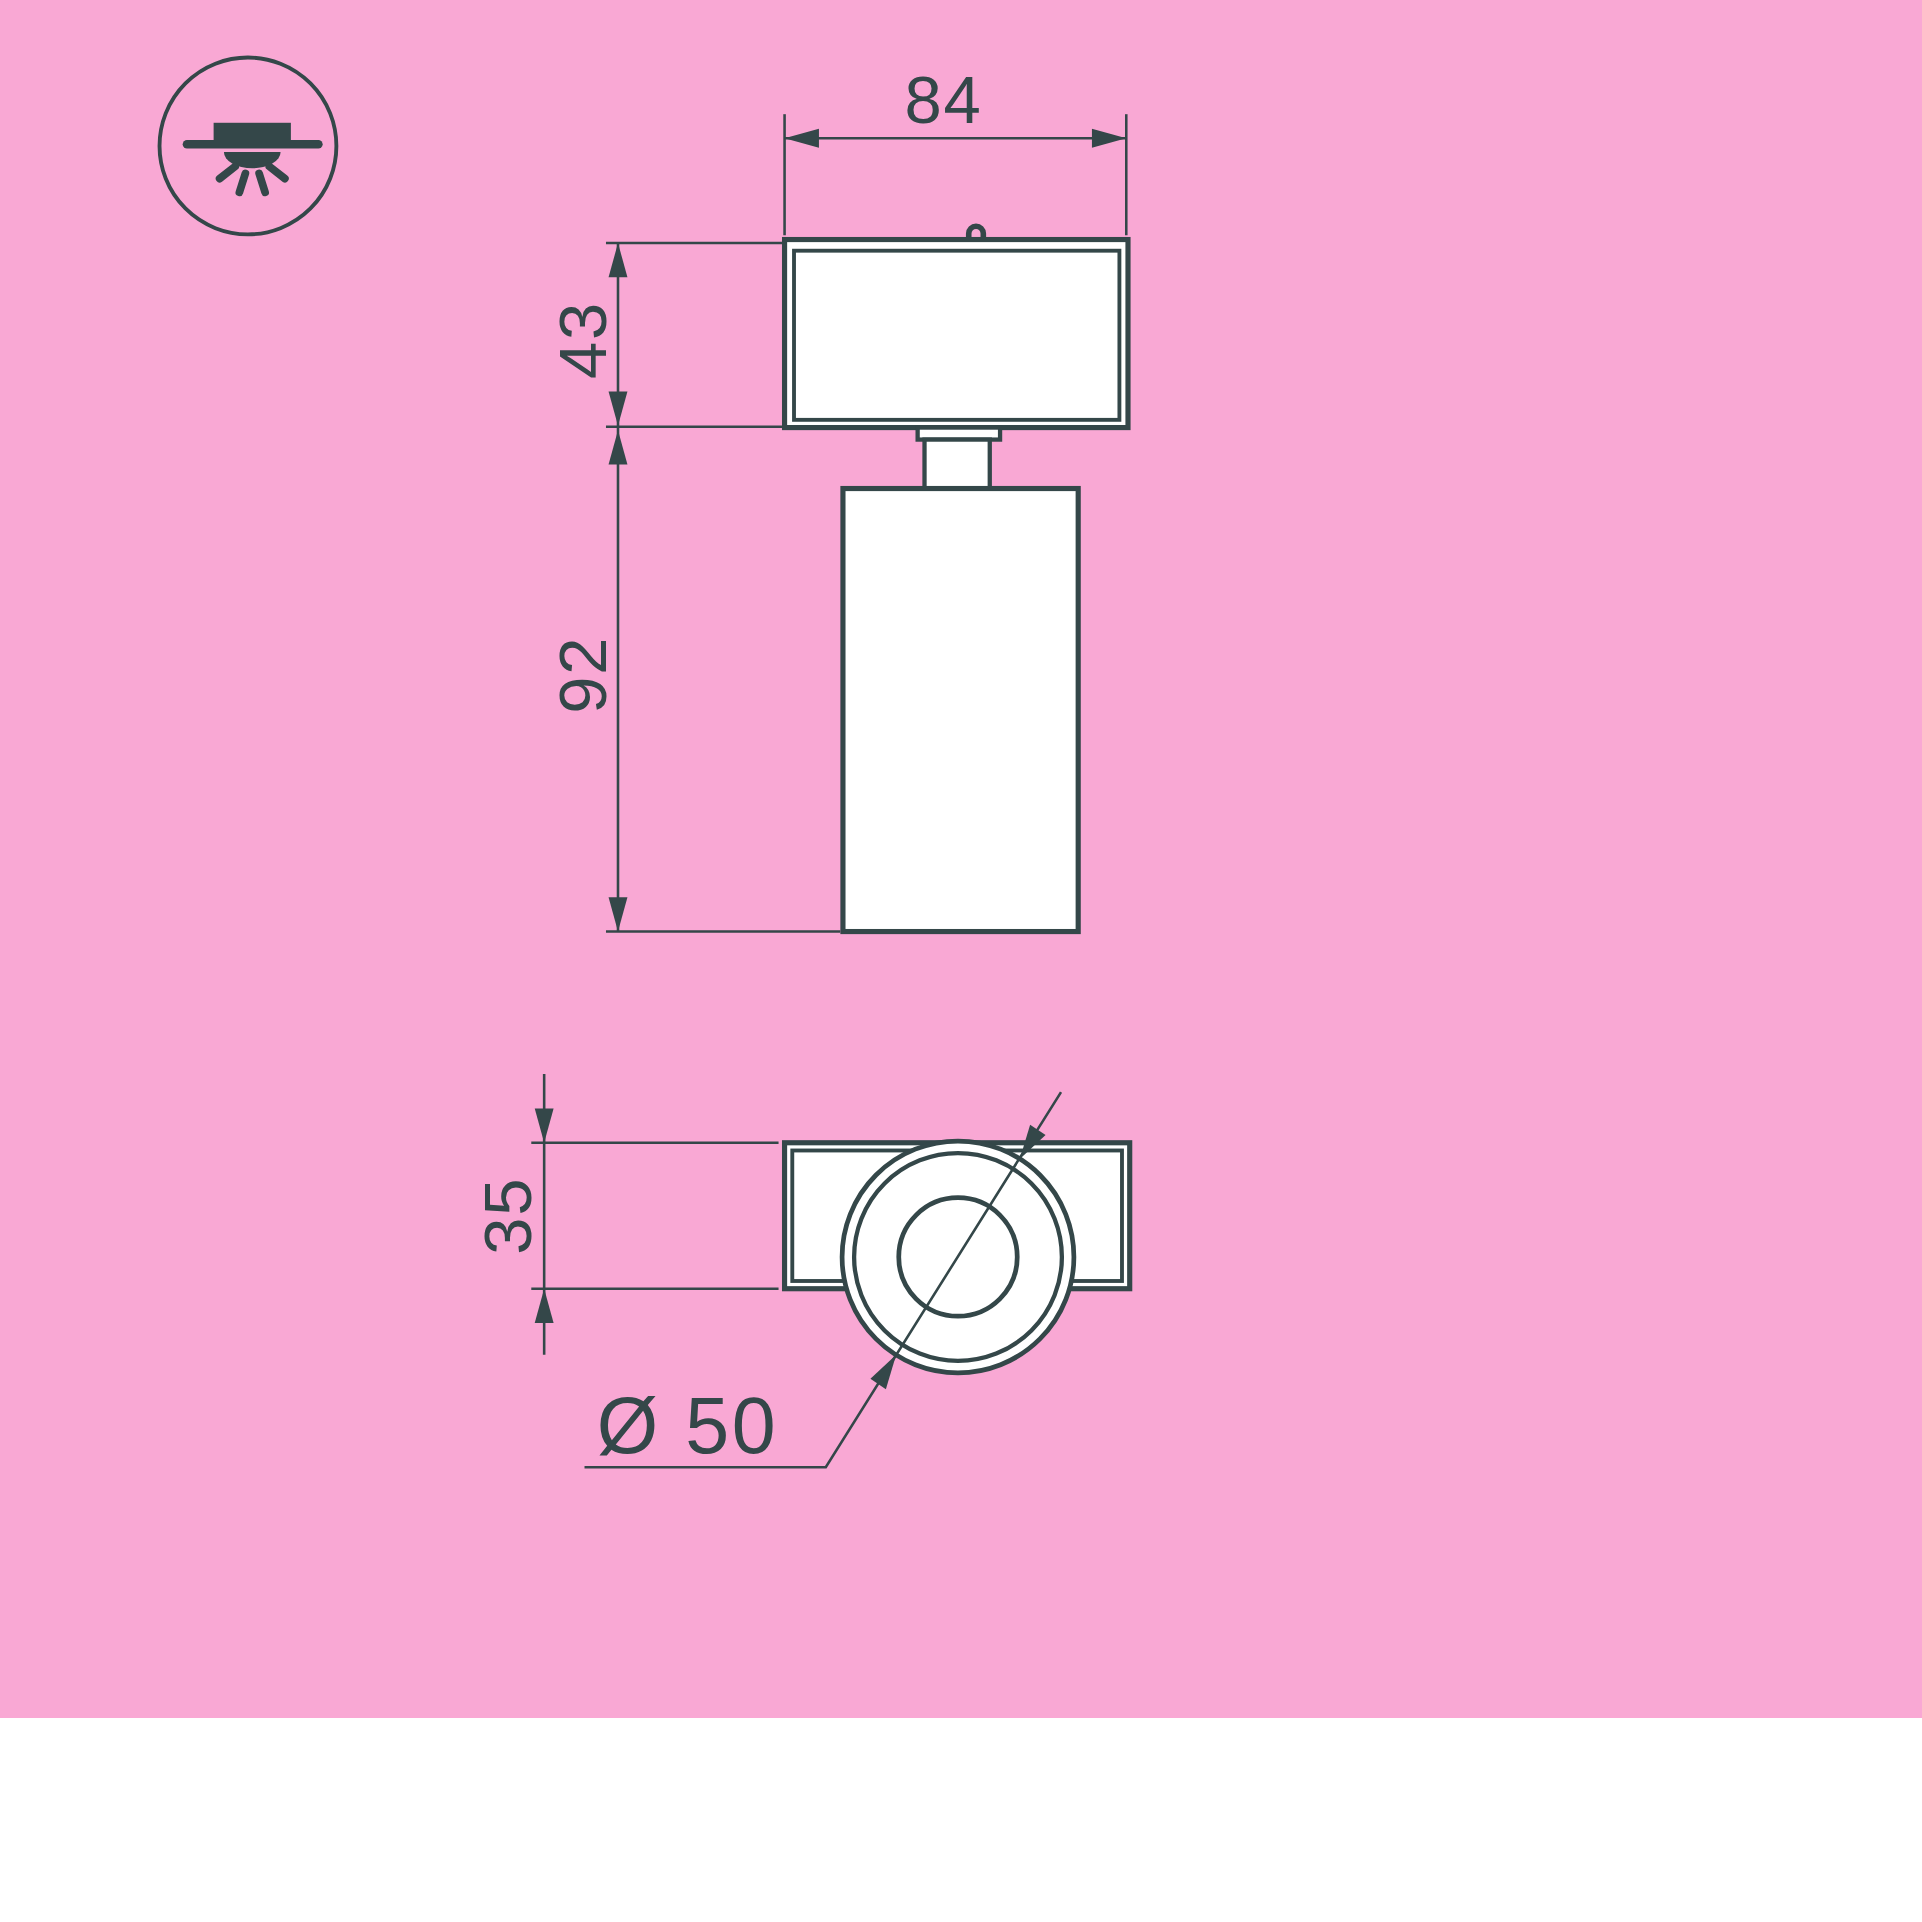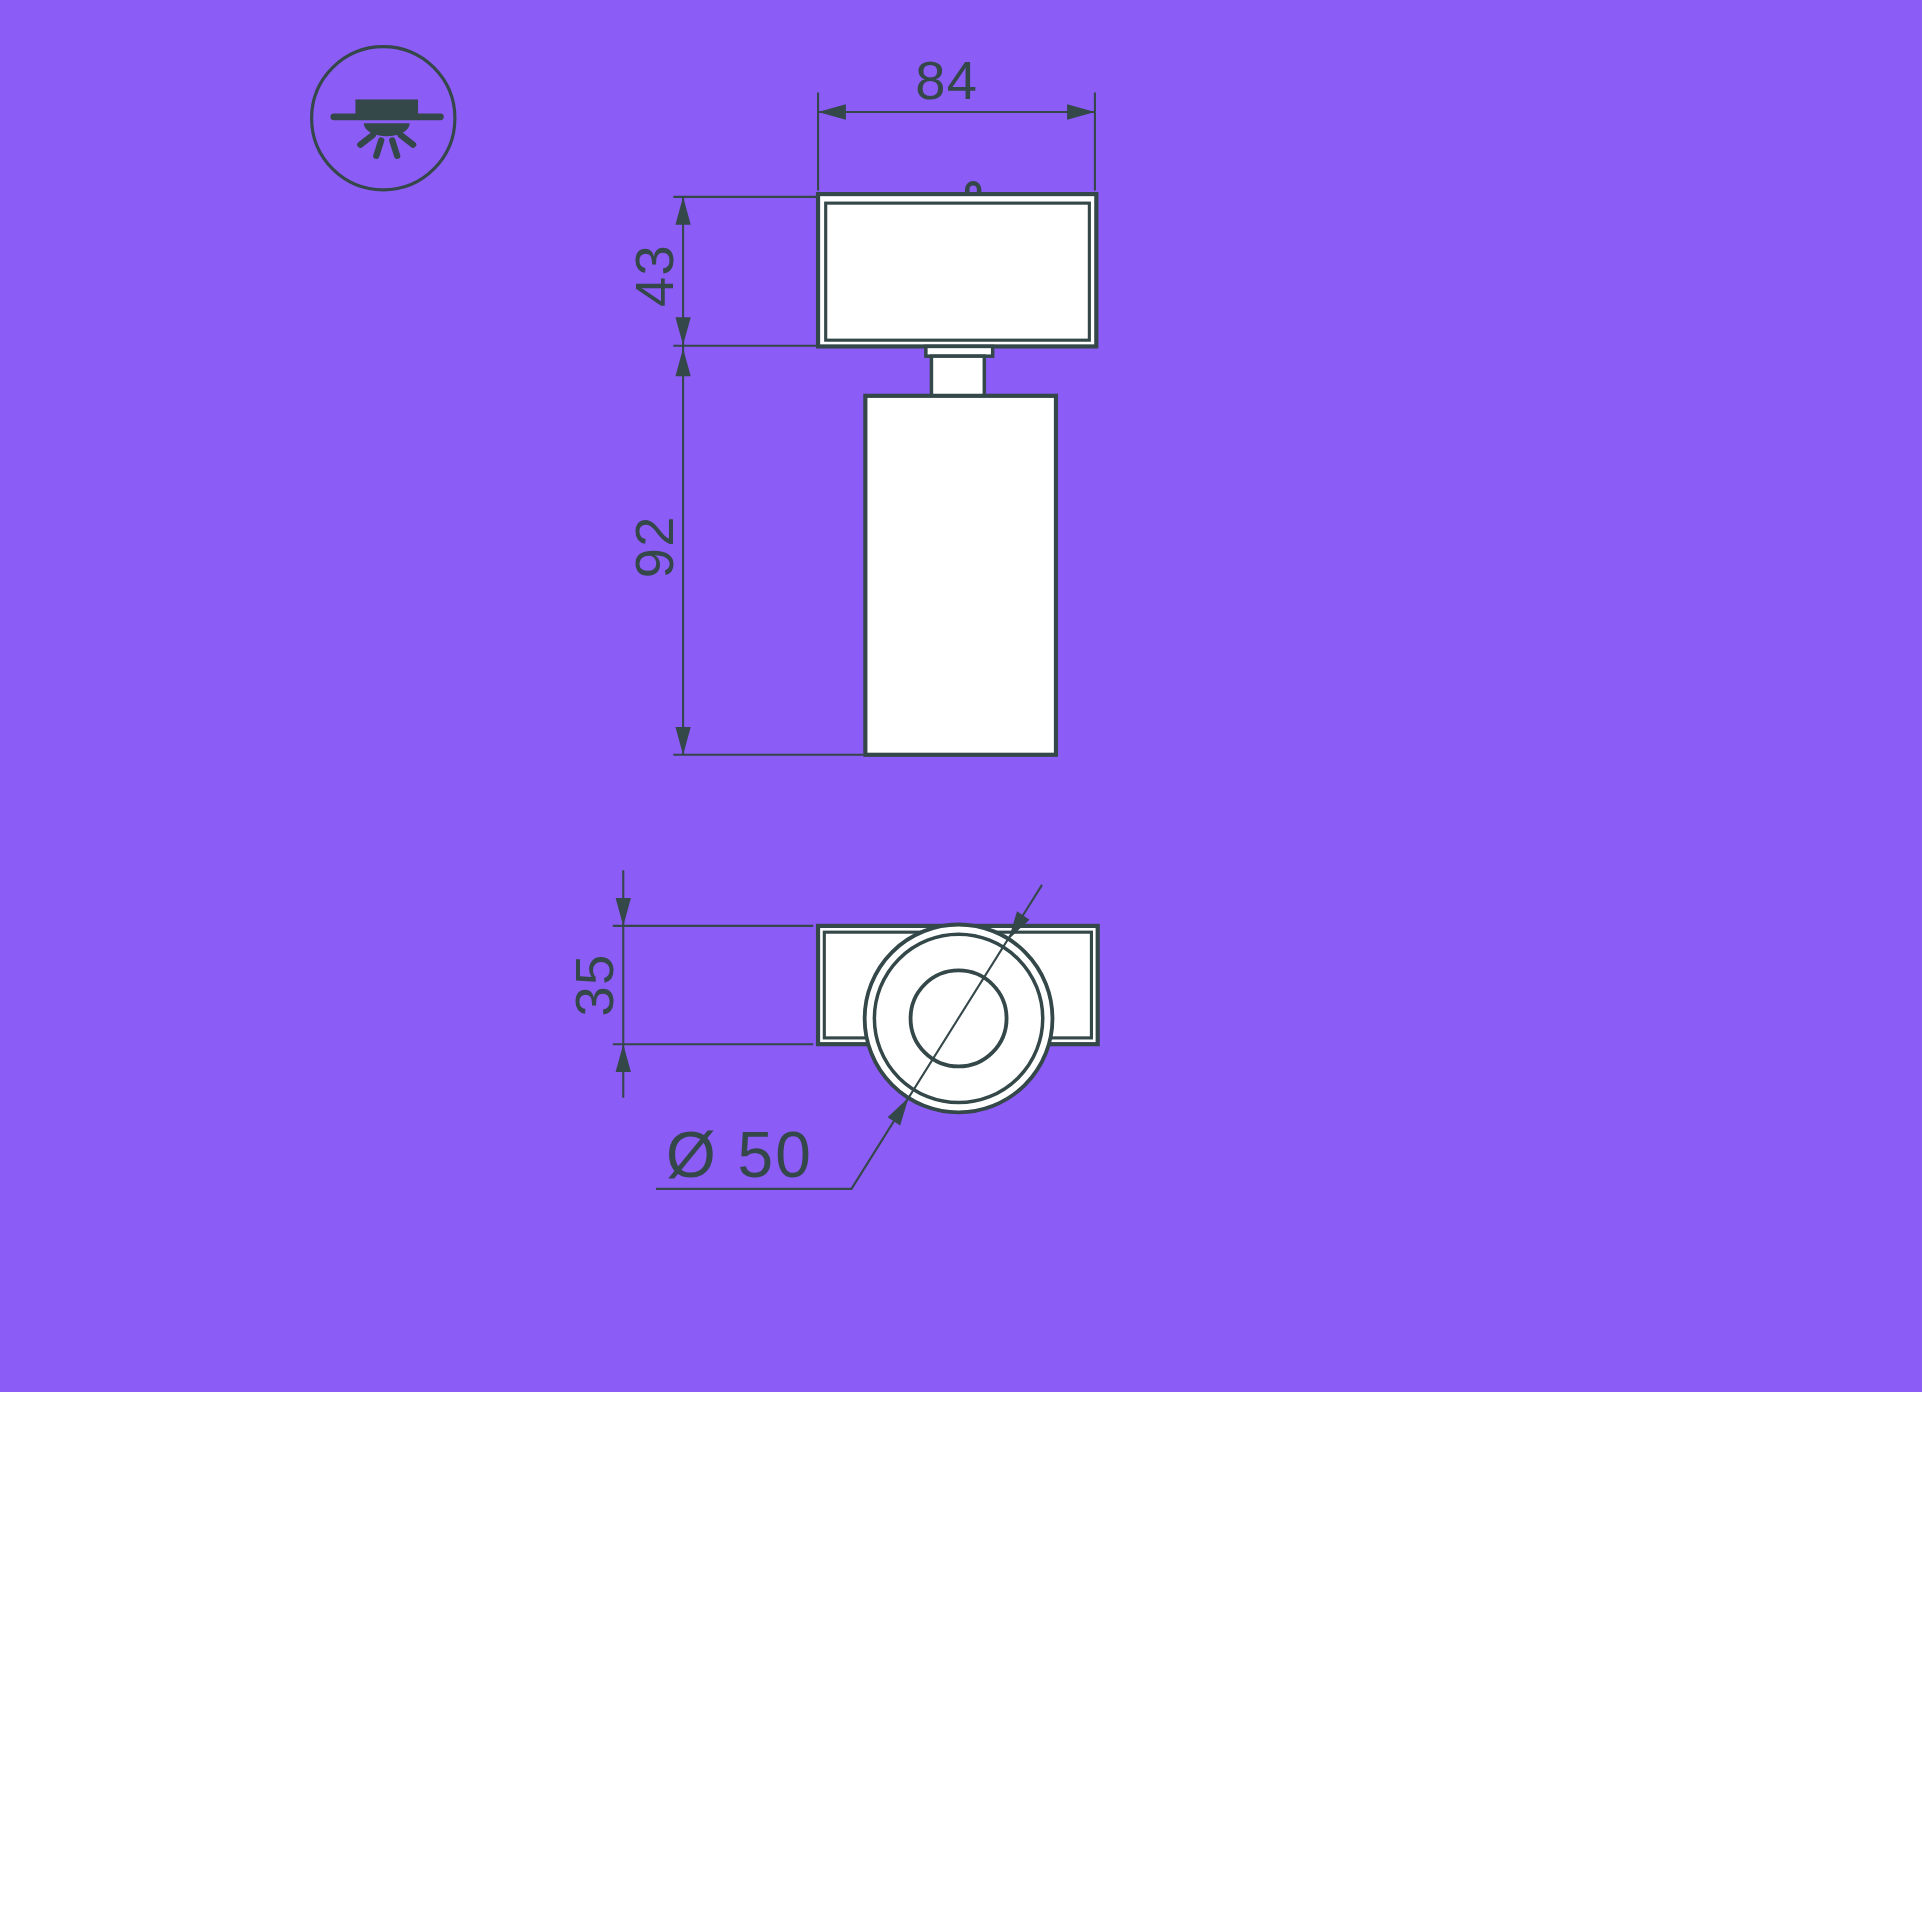--- a/index.html
+++ b/index.html
@@ -3,22 +3,22 @@
 <meta charset="utf-8">
 <style>
   html, body {
     margin: 0;
     padding: 0;
     background: #ffffff;
   }
   .canvas {
     position: relative;
     width: 1922px;
-    height: 1392px;
-    background: #8b5cf6;
+    height: 1718px;
+    background: #f9a8d4;
     overflow: hidden;
   }
   .canvas svg {
     position: absolute;
     left: 0;
     top: 0;
     width: 100%;
     height: 100%;
   }
   text.dim-label {

